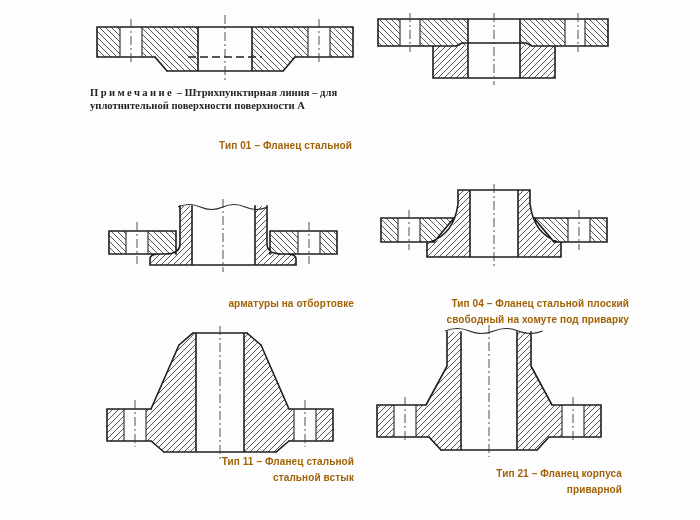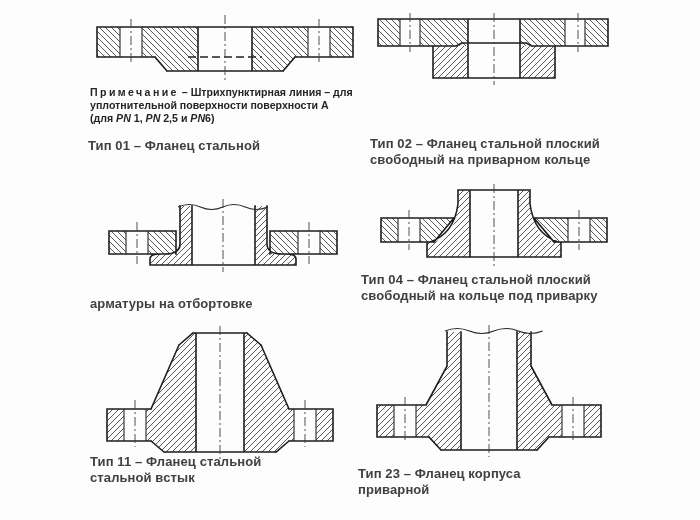--- a/index.html
+++ b/index.html
@@ -5,27 +5,27 @@
   html,body{margin:0;padding:0;background:#e9e9e9;}
   .sheet{
     position:relative;width:700px;height:520px;margin:0 auto;
     background:#fdfdfd;overflow:hidden;
     font-family:"Liberation Sans","DejaVu Sans",sans-serif;
     color:#1b1b1b;
   }
   .fig{position:absolute;}
   .fig svg{display:block;width:100%;height:100%;}
   .caption{
-    position:absolute;text-align:left;
-    font-size:13px;font-weight:bold;line-height:16px;color:#404040;
+    position:absolute;text-align:right;
+    font-size:10px;font-weight:bold;line-height:16px;color:#a16207;
     letter-spacing:.1px;
   }
   .note{
     position:absolute;left:90px;top:86px;width:282px;
-    font-size:10.6px;font-weight:bold;line-height:13.2px;color:#242424;
+    font-size:10.6px;font-weight:bold;line-height:13.2px;color:#242424;font-family:Liberation Serif, serif;
   }
   .note .term{letter-spacing:2.4px;}
   .note .pn{font-style:italic;}
   
   .outline{stroke:#1e1e1e;stroke-width:1.6;fill:none;stroke-linecap:square;}
   .outline-thin{stroke:#262626;stroke-width:1.1;fill:none;}
   .cl{stroke:#3d3d3d;stroke-width:0.9;fill:none;stroke-dasharray:9 3 2 3;}
   .seal{stroke:#222;stroke-width:1.4;fill:none;stroke-dasharray:8 4;}
   .hatchline{stroke:#2e2e2e;stroke-width:0.8;}
   .hole{fill:#fdfdfd;}
@@ -193,40 +193,38 @@
         M461,332 V450 M517,332 V450"></path>
       <path class="outline-thin" d="M394,405 V437 M416,405 V437 M562,405 V437 M584,405 V437
         M445,331 q12.2,-5 24.4,0 t24.4,0 t24.4,0 t24.4,0"></path>
       <path class="cl" d="M405,397 V443 M573,397 V443 M489,325 V457"></path>
     </svg>
   </div>
 
   <div class="note">
     <span class="term">Примечание</span><span> – Штрихпунктирная линия – для</span><br>
     <span>уплотнительной поверхности поверхности А</span><br>
-    <span><span>(для </span><span class="pn">PN</span><span> 1, </span><span class="pn">PN</span><span> 2,5 и </span><span class="pn">PN</span><span>6)</span></span>
   </div>
 
   <div class="caption" style="left:88px;top:138px;width:264px;">
     <span>Тип 01 – Фланец стальной</span><br>
   </div>
   <div class="caption" style="left:370px;top:136px;width:268px;">
-    <span>Тип 02 – Фланец стальной плоский</span><br>
-    <span>свободный на приварном кольце</span>
+    <br>
   </div>
   <div class="caption" style="left:90px;top:280px;width:264px;">
     <br>
     <span>арматуры на отбортовке</span>
   </div>
-  <div class="caption" style="left:361px;top:272px;width:268px;">
+  <div class="caption" style="left:361px;top:296px;width:268px;">
     <span>Тип 04 – Фланец стальной плоский</span><br>
-    <span>свободный на кольце под приварку</span>
+    <span>свободный на хомуте под приварку</span>
   </div>
   <div class="caption" style="left:90px;top:454px;width:264px;">
     <span>Тип 11 – Фланец стальной</span><br>
     <span>стальной встык</span>
   </div>
   <div class="caption" style="left:358px;top:466px;width:264px;">
-    <span>Тип 23 – Фланец корпуса</span><br>
+    <span>Тип 21 – Фланец корпуса</span><br>
     <span>приварной</span>
   </div>
 
 </div>
 
 </body></html>

